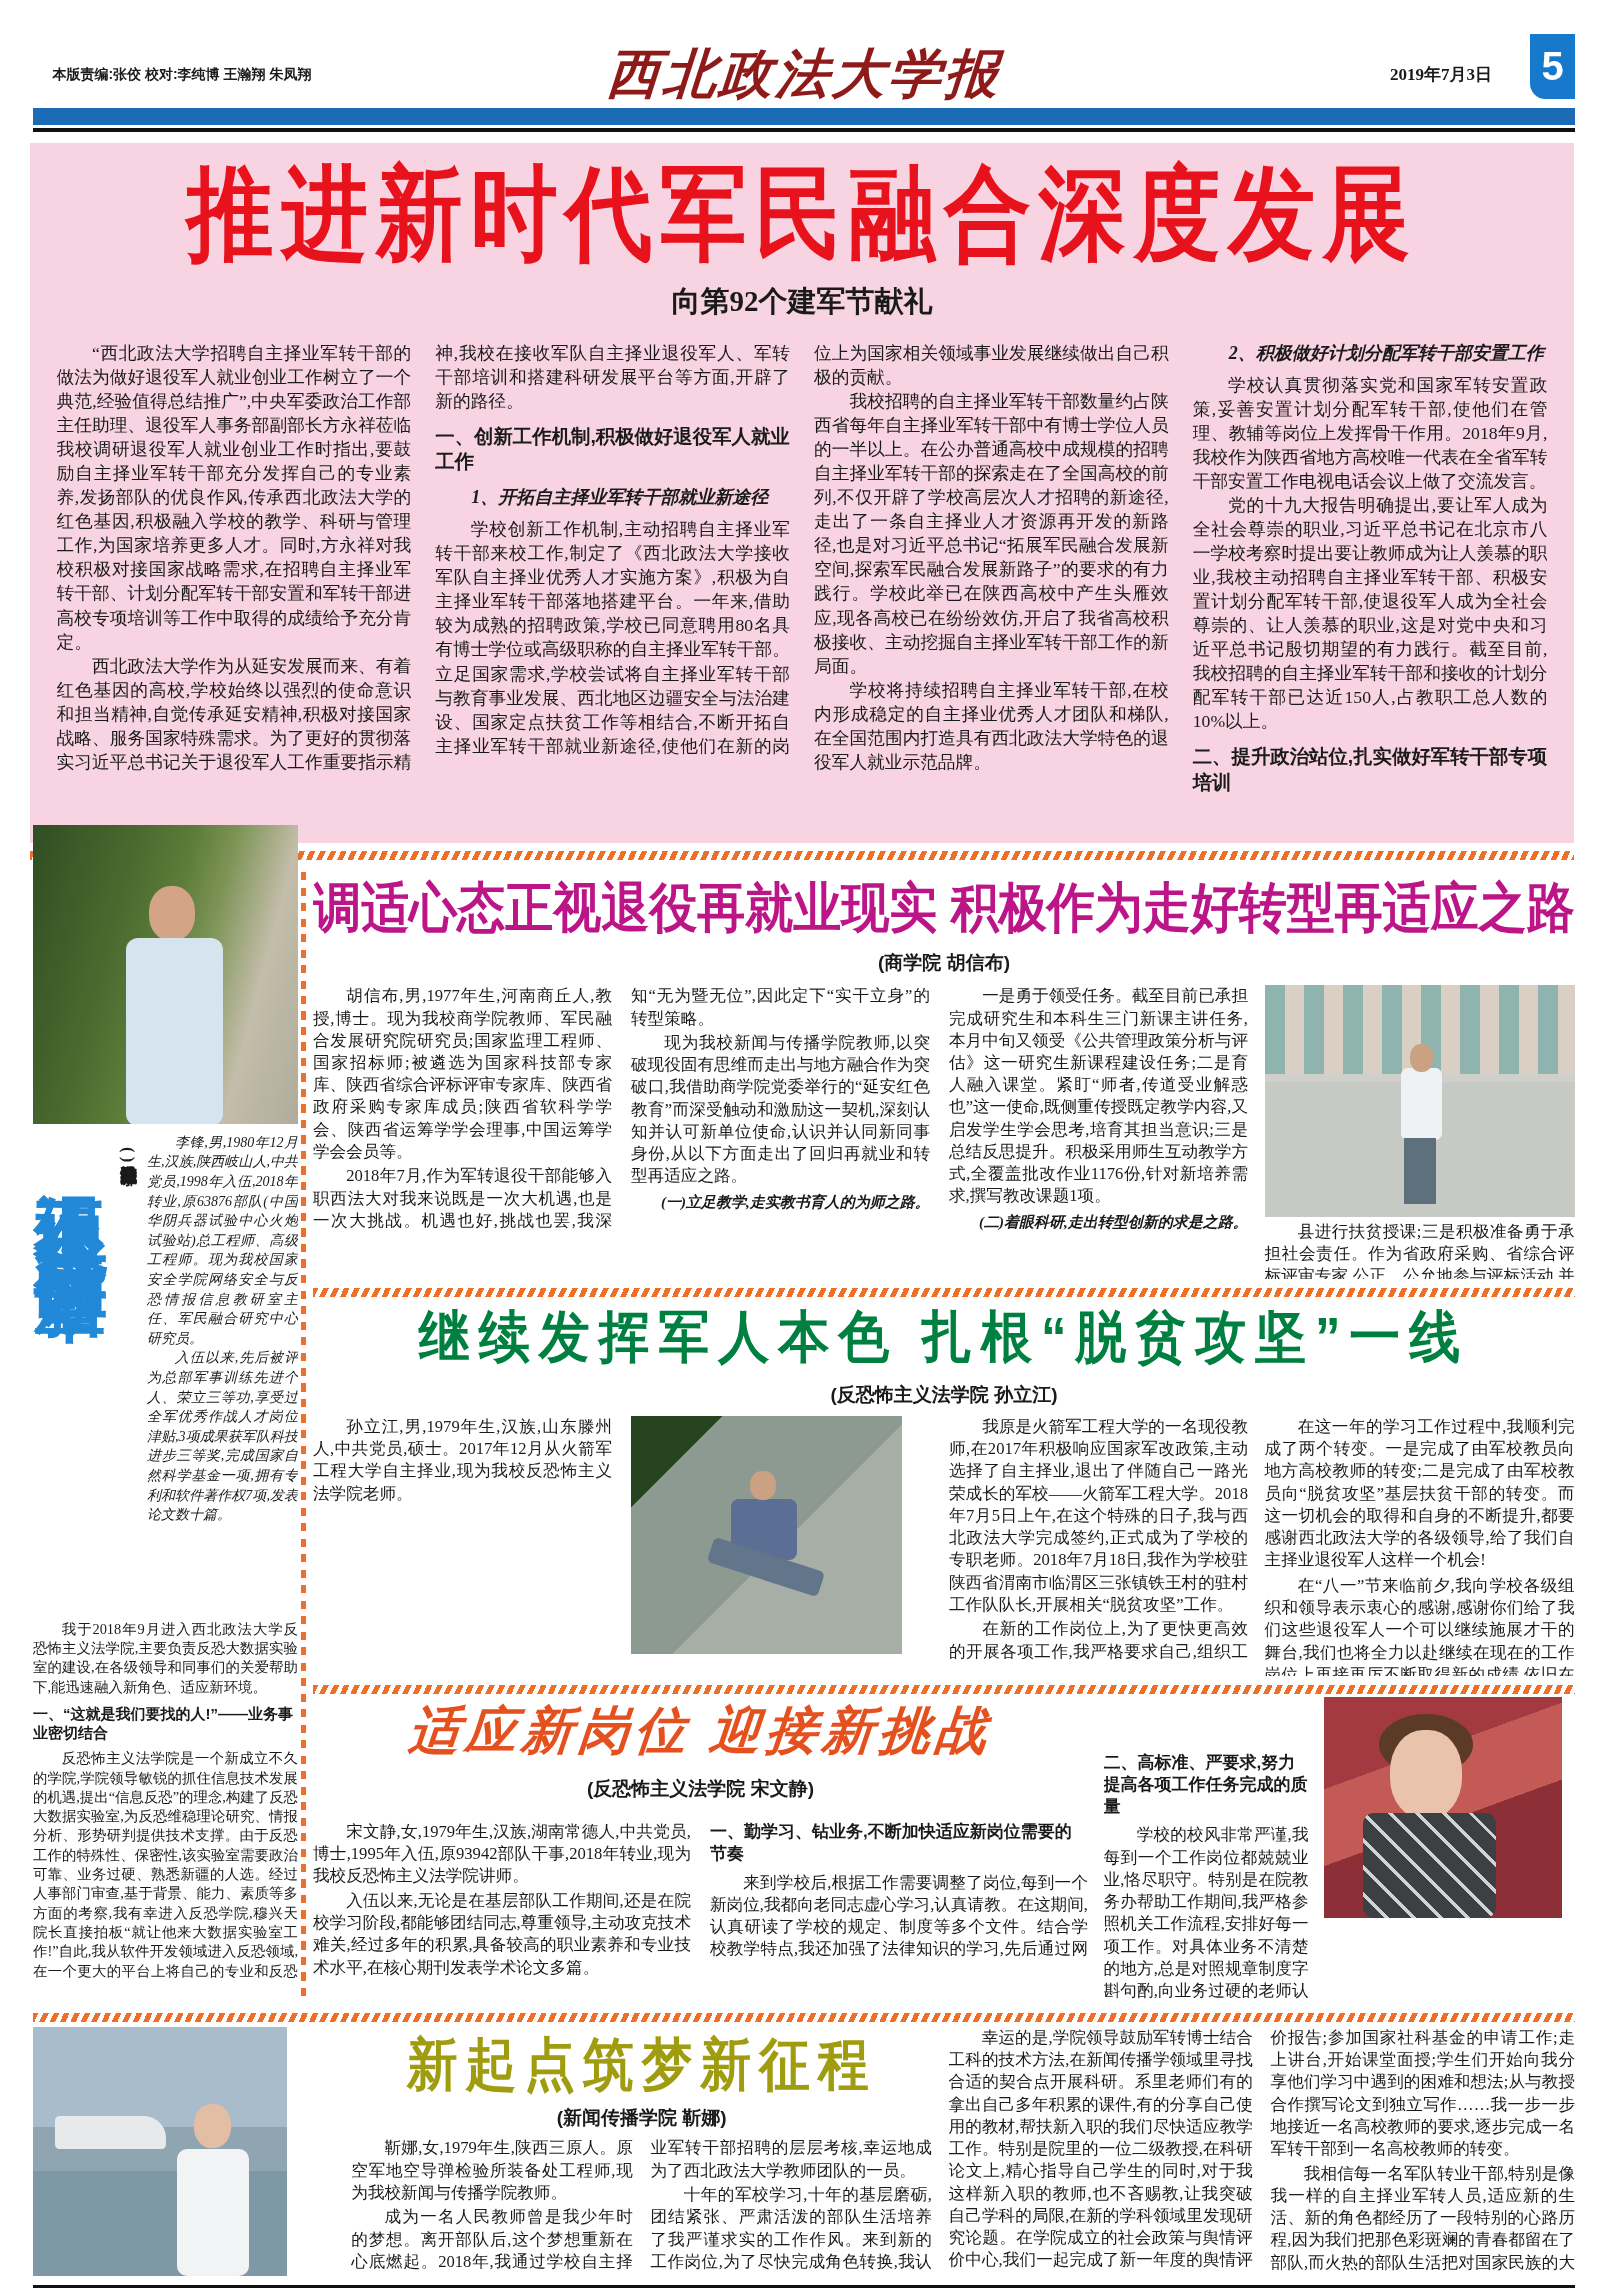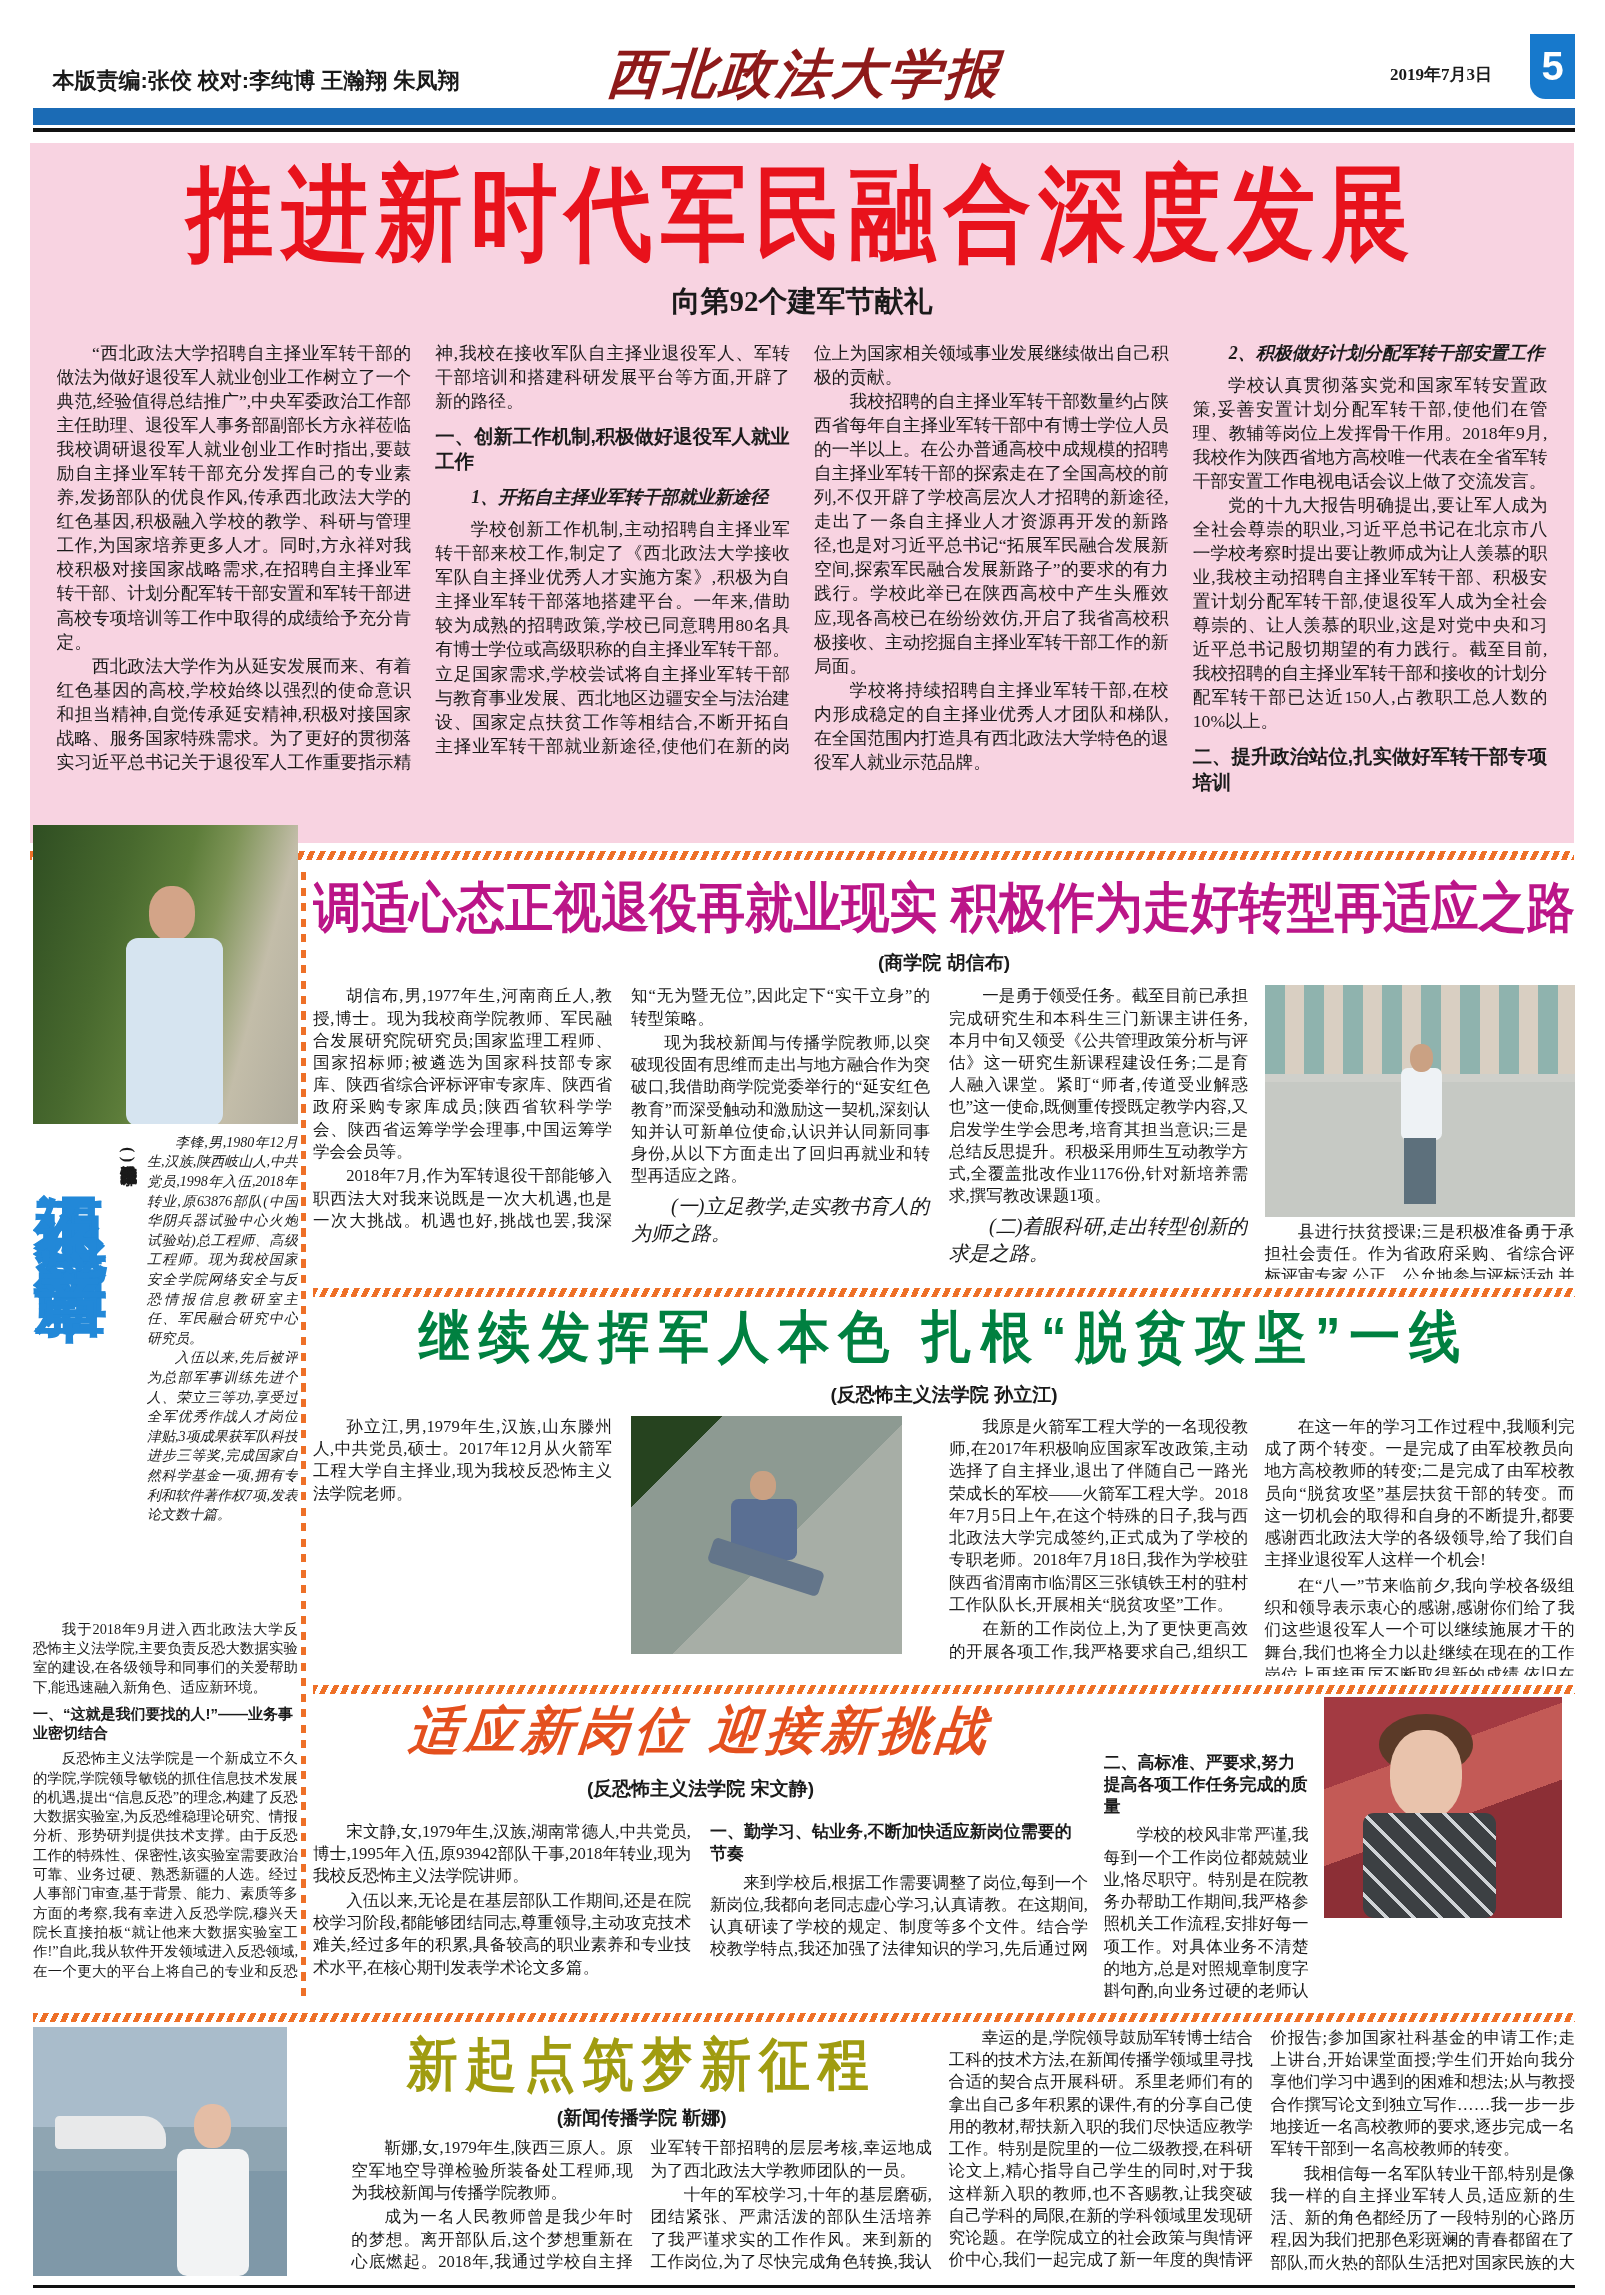--- a/index.html
+++ b/index.html
@@ -1,20 +1,20 @@
 <!DOCTYPE html>
 <html style="font-size:8.9px"><head>
 <meta charset="utf-8">
 <style>
   html,body{margin:0;padding:0;background:#ffffff;}
   .page{position:relative;width:1606px;height:2295px;background:#fff;overflow:hidden;
         font-family:"Liberation Serif","DejaVu Serif",serif;color:#1a1a1a;}
   
   .hdr{position:absolute;left:33px;top:39px;width:1542px;height:61px;}
-  .hdr-editors{position:absolute;left:19.4px;top:26.6px;font-size:22px;font-weight:bold;
+  .hdr-editors{position:absolute;left:19.4px;top:26.6px;font-size:14px;font-weight:bold;
         font-family:"Liberation Sans","DejaVu Sans",sans-serif;}
   .hdr-masthead{position:absolute;left:50%;top:0;transform:translateX(-50%);
         font-size:53px;font-weight:bold;color:#8e1a1a;font-style:italic;
         letter-spacing:3.3px;transform:translateX(-50%) skewX(-4deg);}
   .hdr-date{position:absolute;right:83px;top:24px;font-size:17px;font-weight:bold;}
   .hdr-pagebox{position:absolute;right:0;top:-5.5px;width:45px;height:65px;background:#1779cc;
         color:#fff;font-size:40px;font-weight:bold;display:flex;align-items:center;justify-content:center;
         font-family:"Liberation Sans","DejaVu Sans",sans-serif;border-bottom-left-radius:15.5px;}
   .rule-blue{position:absolute;left:33px;top:108px;width:1542px;height:16.6px;background:#1b6bb5;}
   .rule-black{position:absolute;left:33px;top:128px;width:1542px;height:3.9px;background:#111;}
@@ -34,21 +34,21 @@
   .chev{position:absolute;height:8.9px;
         background:repeating-linear-gradient(115deg,#ee7028 0 5px,#ffffff 5px 9.4px);}
   .vdiv{position:absolute;width:5px;
         background:repeating-linear-gradient(180deg,#ee7028 0 8.3px,#ffffff 8.3px 15.5px);}
   
   .byline{text-align:center;font-size:19px;font-weight:bold;
         font-family:"Liberation Sans","DejaVu Sans",sans-serif;}
   .btxt p{margin:0 0 2.2px 0;font-size:16.6px;line-height:1.34;text-align:justify;text-indent:2em;}
   .btxt h4{font-size:17px;line-height:1.3;margin:6.6px 0;
         font-family:"Liberation Sans","DejaVu Sans",sans-serif;}
-  .btxt .ksec{font-size:20px;font-weight:normal;font-style:italic;margin:5.5px 0;text-indent:2em;}
+  .btxt .ksec{font-size:15px;font-weight:bold;font-style:italic;margin:5.5px 0;text-indent:2em;}
   
   .strip{position:absolute;left:33px;top:825px;width:265px;height:1176px;overflow:hidden;}
   .photo{position:relative;overflow:hidden;}
   .ph-lifeng{width:265px;height:299px;
         background:linear-gradient(105deg,#2f4e22 0%,#48692e 30%,#5d7d3a 48%,#7e9457 60%,#c3bda9 78%,#b0ac9d 100%);}
   .ph-lifeng .head{position:absolute;left:116px;top:61px;width:46px;height:55px;border-radius:46%;background:#d3a488;}
   .ph-lifeng .torso{position:absolute;left:93px;top:113px;width:97px;height:188px;border-radius:12px;background:#d6e4f0;}
   .strip-mid{display:flex;gap:7.7px;margin-top:8.9px;height:487px;}
   .vtitle{writing-mode:vertical-rl;font-size:73px;font-weight:900;color:#2288d8;line-height:1.05;
         font-family:"Liberation Sans","DejaVu Sans",sans-serif;letter-spacing:5.5px;}

